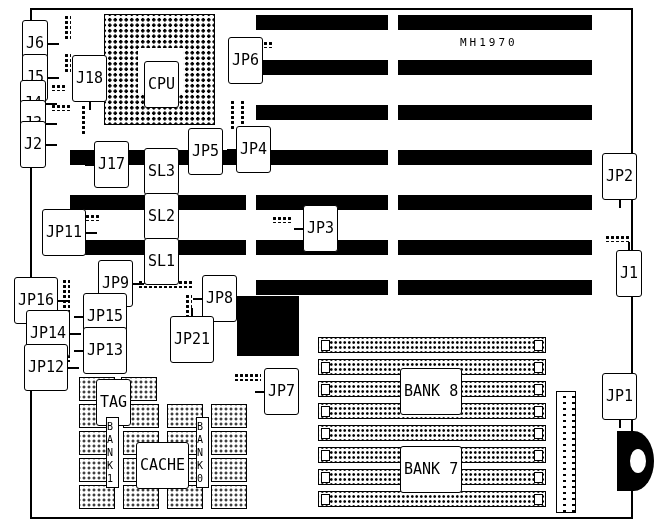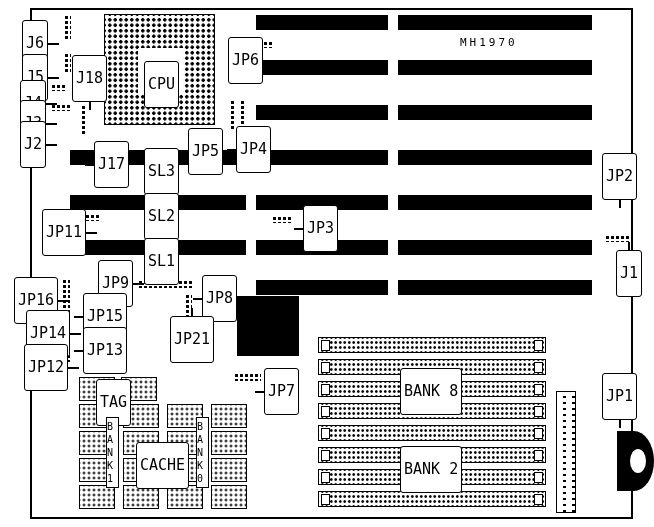--- a/index.html
+++ b/index.html
@@ -139,17 +139,17 @@
   <div class="tag t-l" style="left:202px;top:275px">JP8</div>
   <div class="tag t-l" style="left:83px;top:293px">JP15</div>
   <div class="tag t-r" style="left:26px;top:310px">JP14</div>
   <div class="tag t-t" style="left:170px;top:316px">JP21</div>
   <div class="tag t-l" style="left:83px;top:327px">JP13</div>
   <div class="tag t-r" style="left:24px;top:344px">JP12</div>
   <div class="tag t-l" style="left:264px;top:368px">JP7</div>
   <div class="tag t-b" style="left:602px;top:373px">JP1</div>
   <div class="tag" style="left:96px;top:379px">TAG</div>
   <div class="tag" style="left:400px;top:368px">BANK 8</div>
-  <div class="tag" style="left:400px;top:446px">BANK 2</div>
+  <div class="tag" style="left:400px;top:446px">BANK 7</div>
   <div class="tag" style="left:136px;top:442px">CACHE</div>
   <div class="vtag" style="left:106px;top:417px">BANK1</div>
   <div class="vtag" style="left:196px;top:417px">BANK0</div>
 </div>
 
 </body></html>

